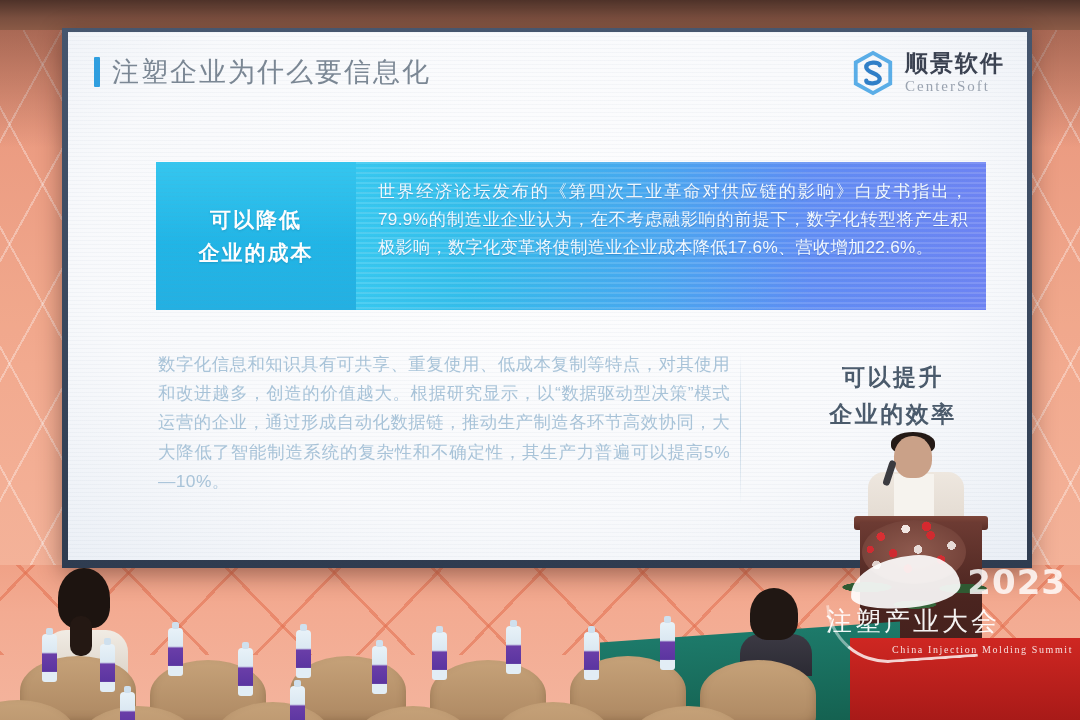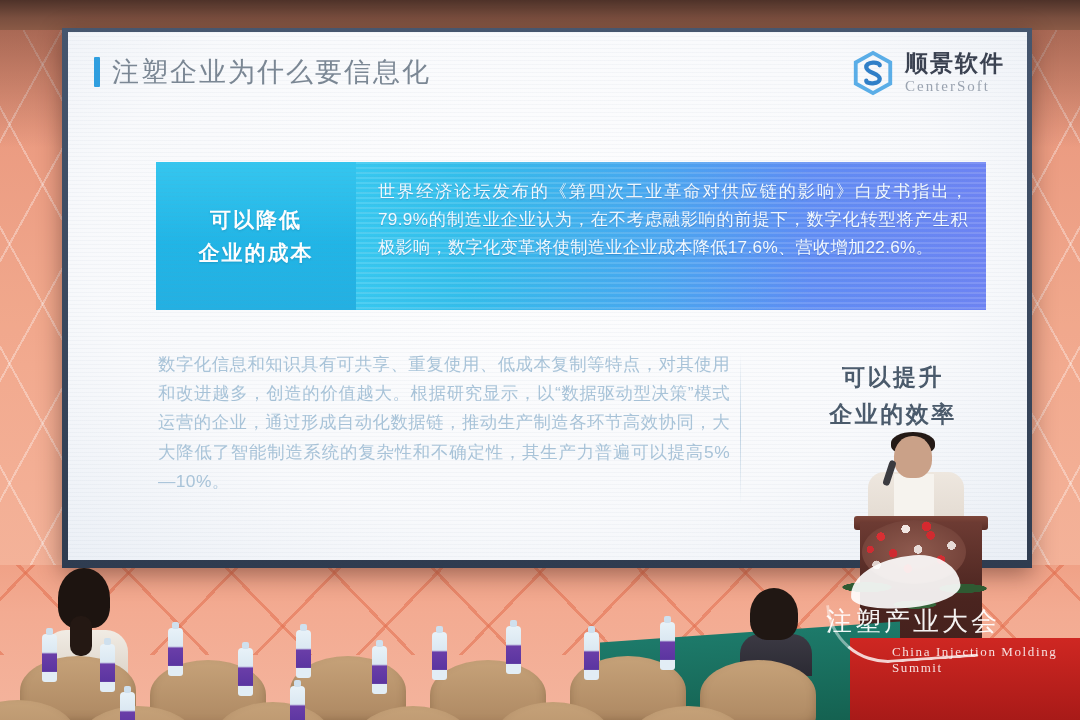--- a/index.html
+++ b/index.html
@@ -281,22 +281,23 @@
   .wm-cim{
     font-size:36px; font-weight:700; letter-spacing:2px;
     color:rgba(255,255,255,.92); font-family:"Liberation Serif", serif;
   }
   .wm-cn{
     font-size:26px; font-weight:400; letter-spacing:3px;
     color:rgba(255,255,255,.94);
   }
   .wm-en{
     position:absolute; left:70px; top:84px;
-    font-size:13px; letter-spacing:1.6px; color:rgba(255,255,255,.86);
+    font-size:10px; letter-spacing:1.6px; color:rgba(255,255,255,.86);
     font-family:"Liberation Serif", serif;
+    text-align:center;
   }
   .wm-bird{
     position:absolute; left:28px; top:-4px; width:110px; height:52px;
     background:rgba(255,255,255,.9);
     border-radius:60% 40% 48% 52% / 70% 64% 36% 30%;
     transform:rotate(-5deg);
   }
   .wm-swoosh{
     position:absolute; left:6px; top:40px; width:148px; height:62px;
     border-bottom:3px solid rgba(255,255,255,.8);
@@ -407,18 +408,19 @@
     <div class="bottle" style="left:506px; top:66px;"></div>
     <div class="bottle" style="left:584px; top:72px;"></div>
     <div class="bottle" style="left:660px; top:62px;"></div>
     <div class="bottle" style="left:290px; top:126px;"></div>
     <div class="bottle" style="left:120px; top:132px;"></div>
   </div>
 
   <div class="watermark">
     <div class="wm-swoosh"></div>
     <div class="wm-bird"></div>
+    <div class="wm-year">2023</div>
     <div class="wm-main">
       <div class="wm-cn">注塑产业大会</div>
     </div>
     <div class="wm-en">China Injection Molding Summit</div>
   </div>
 </div>
 
 </body></html>

